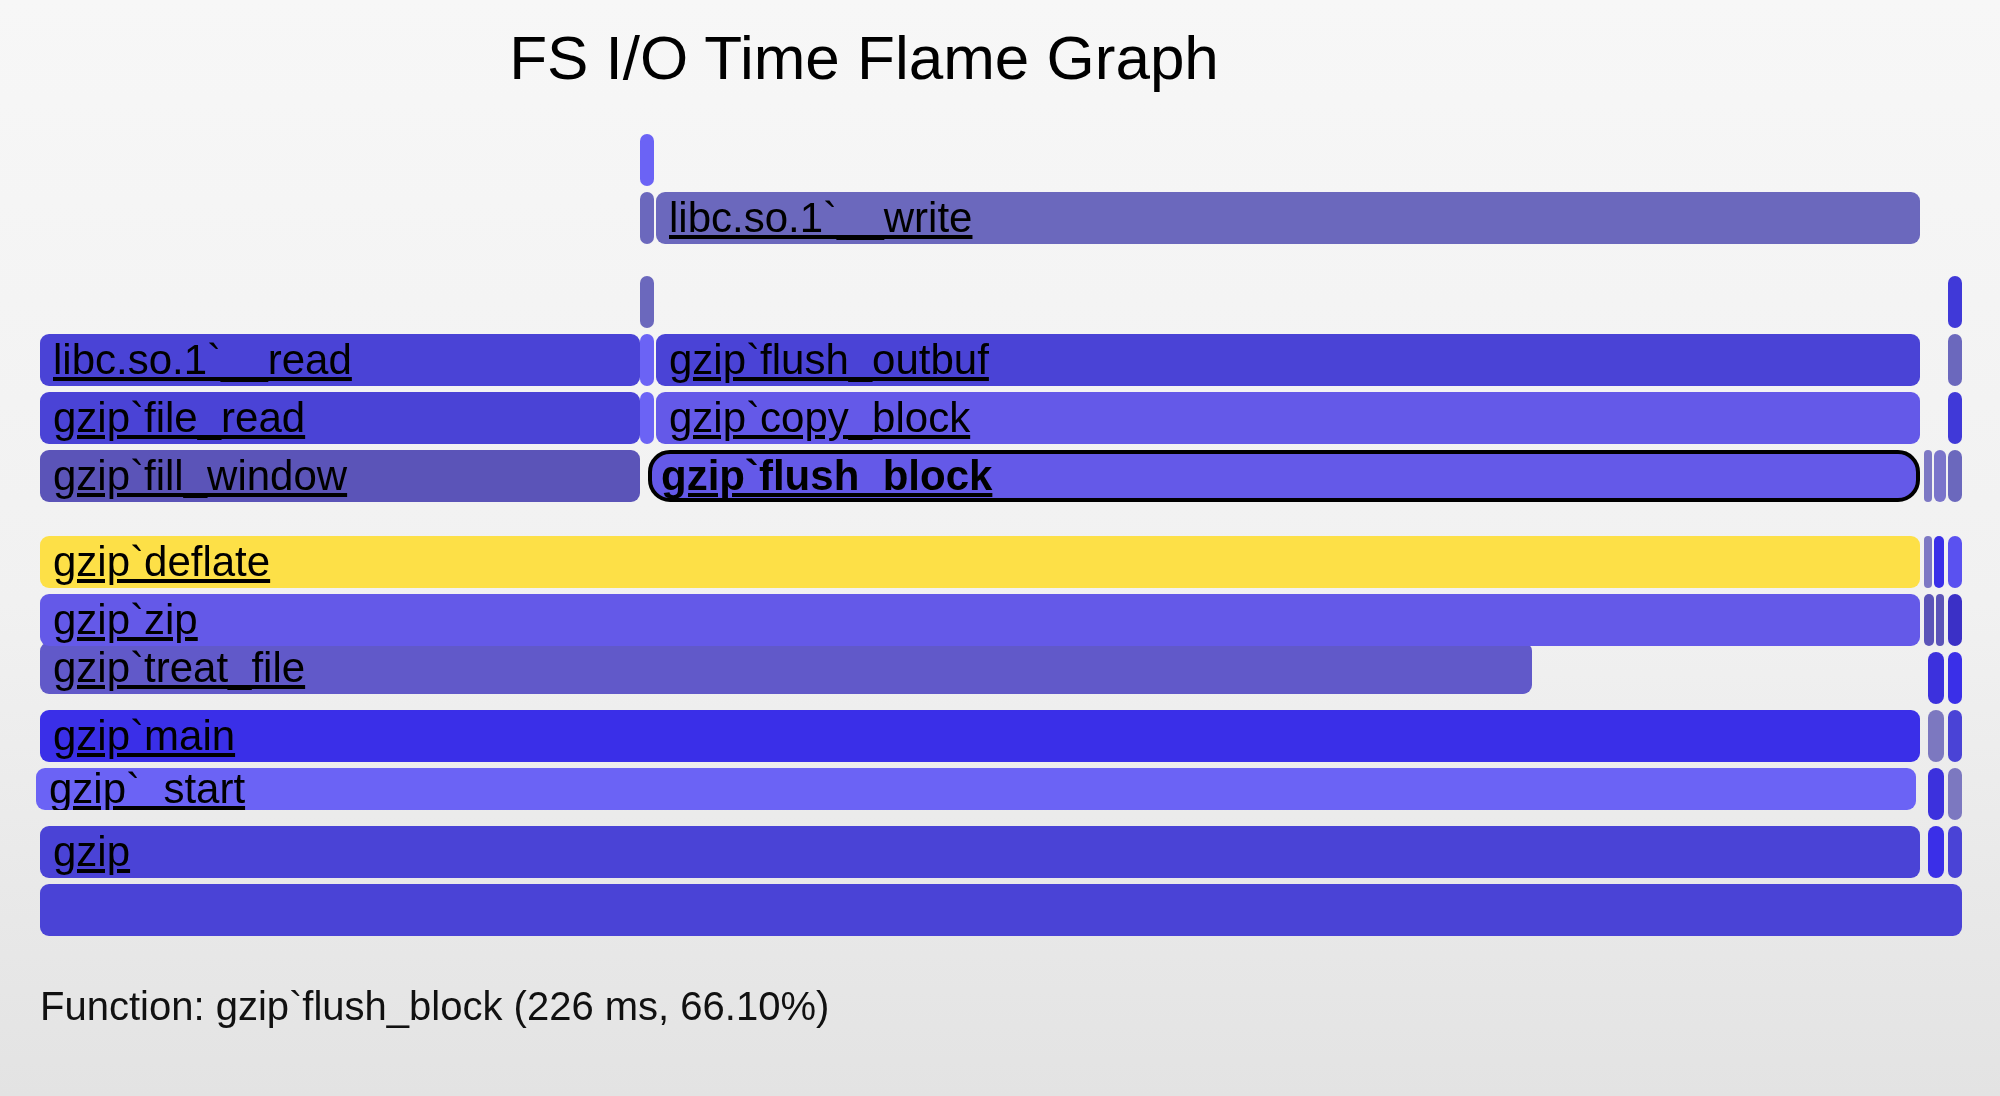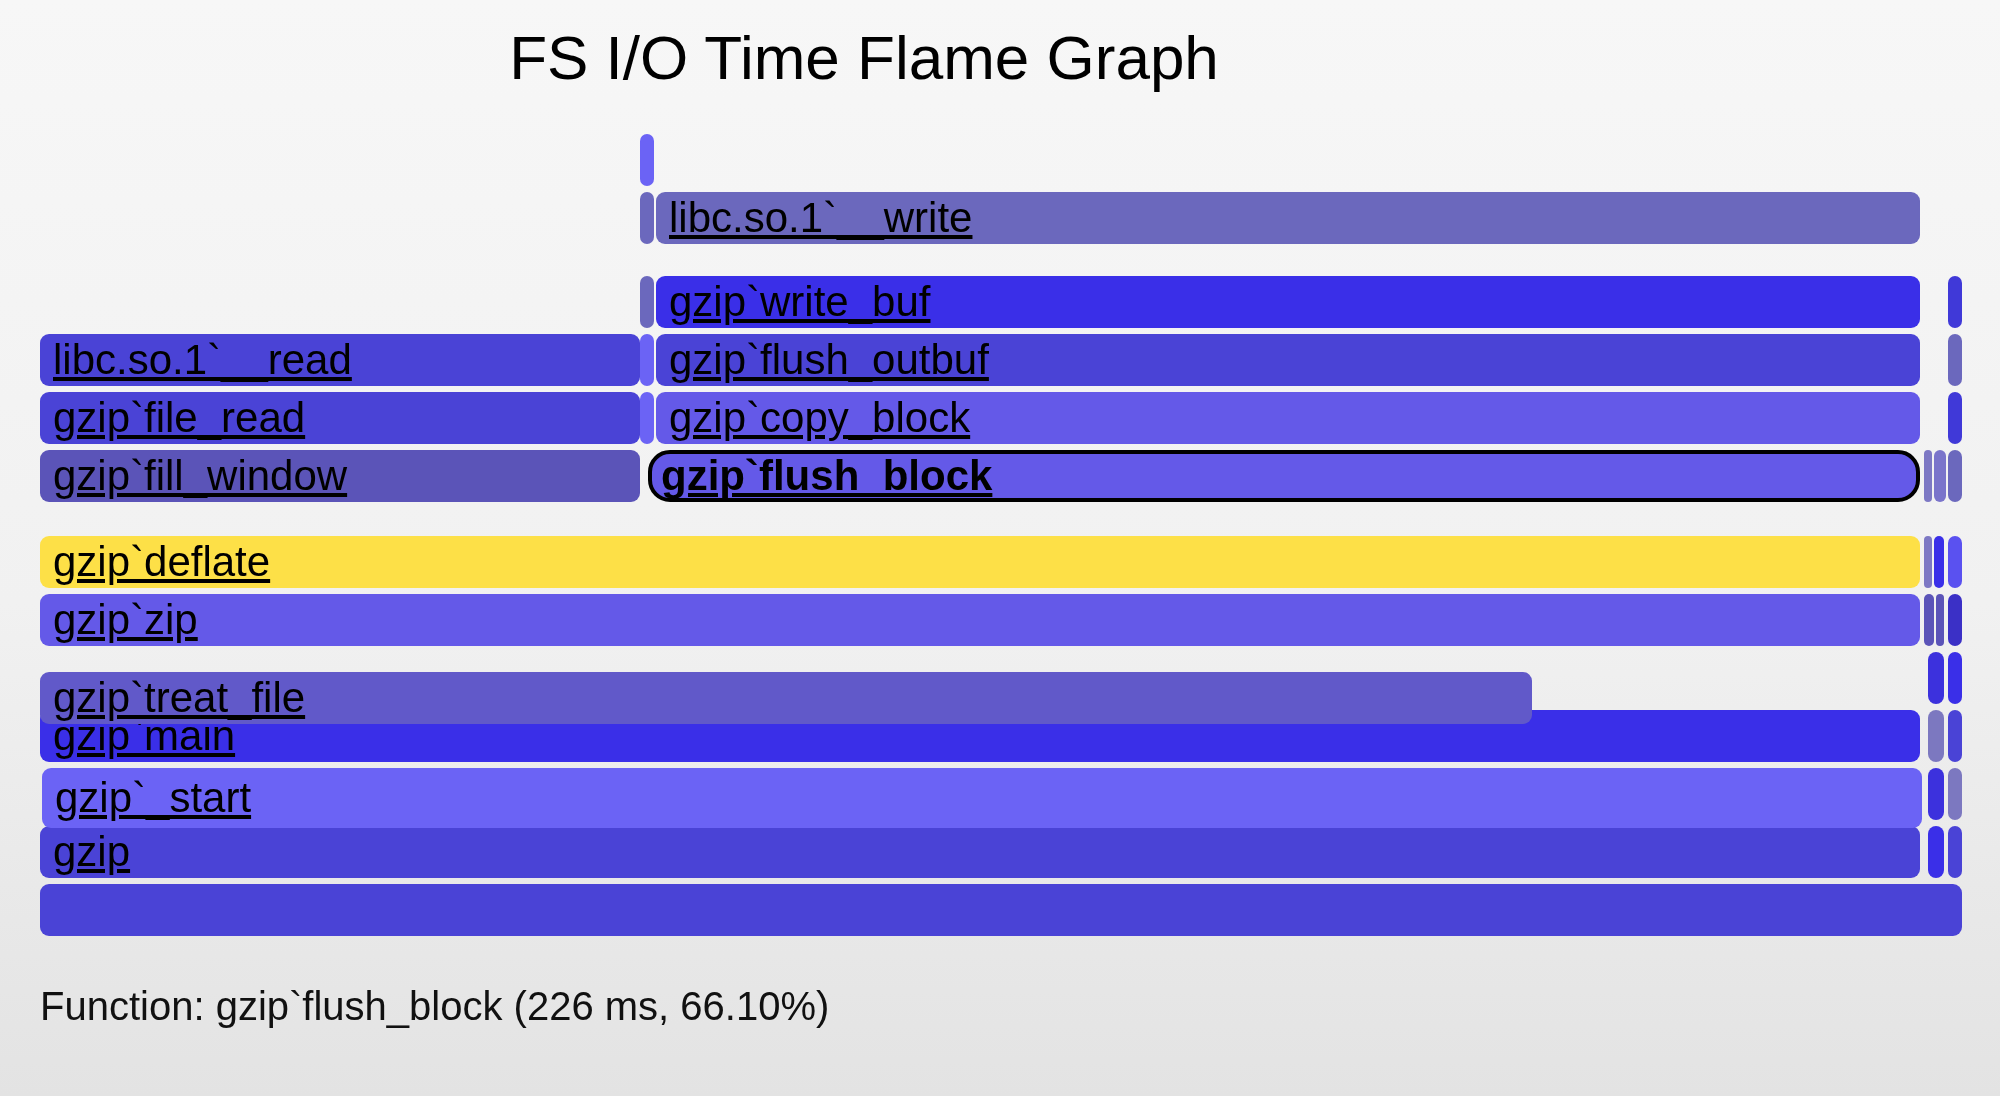--- a/index.html
+++ b/index.html
@@ -79,31 +79,31 @@
 
   <div id="title">FS I/O Time Flame Graph</div>
 
   <div id="graph">
       <div class="frame" style="left: 40px; top: 884px; width: 1922px; height: 52px; background: rgb(74, 67, 214);"></div>
       <div class="frame" style="left: 40px; top: 826px; width: 1880px; height: 52px; background: rgb(74, 67, 214);">
         <span class="lbl">gzip</span>
       </div>
       <div class="frame" style="left: 1928px; top: 826px; width: 16px; height: 52px; background: rgb(58, 47, 232);"></div>
       <div class="frame" style="left: 1948px; top: 826px; width: 14px; height: 52px; background: rgb(74, 67, 214);"></div>
-      <div class="frame" style="left: 42px; top: 768px; width: 1880px; height: 60px; background: rgb(107, 99, 245);">
+      <div class="frame" style="left: 36px; top: 768px; width: 1880px; height: 42px; background: rgb(107, 99, 245);">
         <span class="lbl">gzip`_start</span>
       </div>
       <div class="frame" style="left: 1928px; top: 768px; width: 16px; height: 52px; background: rgb(60, 49, 221);"></div>
       <div class="frame" style="left: 1948px; top: 768px; width: 14px; height: 52px; background: rgb(124, 120, 192);"></div>
       <div class="frame" style="left: 40px; top: 710px; width: 1880px; height: 52px; background: rgb(58, 47, 232);">
         <span class="lbl">gzip`main</span>
       </div>
       <div class="frame" style="left: 1928px; top: 710px; width: 16px; height: 52px; background: rgb(124, 120, 192);"></div>
       <div class="frame" style="left: 1948px; top: 710px; width: 14px; height: 52px; background: rgb(74, 67, 214);"></div>
-      <div class="frame" style="left: 40px; top: 672px; width: 1492px; height: 52px; background: rgb(97, 89, 201);">
+      <div class="frame" style="left: 40px; top: 642px; width: 1492px; height: 52px; background: rgb(97, 89, 201);">
         <span class="lbl">gzip`treat_file</span>
       </div>
       <div class="frame" style="left: 1928px; top: 652px; width: 16px; height: 52px; background: rgb(60, 49, 221);"></div>
       <div class="frame" style="left: 1948px; top: 652px; width: 14px; height: 52px; background: rgb(58, 47, 232);"></div>
       <div class="frame" style="left: 40px; top: 594px; width: 1880px; height: 52px; background: rgb(100, 89, 232);">
         <span class="lbl">gzip`zip</span>
       </div>
       <div class="frame" style="left: 1924px; top: 594px; width: 10px; height: 52px; background: rgb(91, 84, 184);"></div>
       <div class="frame" style="left: 1936px; top: 594px; width: 8px; height: 52px; background: rgb(91, 84, 184);"></div>
       <div class="frame" style="left: 1948px; top: 594px; width: 14px; height: 52px; background: rgb(59, 48, 198);"></div>
@@ -132,23 +132,20 @@
       <div class="frame" style="left: 1948px; top: 392px; width: 14px; height: 52px; background: rgb(64, 57, 216);"></div>
       <div class="frame" style="left: 40px; top: 334px; width: 600px; height: 52px; background: rgb(74, 67, 214);">
         <span class="lbl">libc.so.1`__read</span>
       </div>
       <div class="frame" style="left: 640px; top: 334px; width: 14px; height: 52px; background: rgb(107, 99, 245);"></div>
       <div class="frame" style="left: 656px; top: 334px; width: 1264px; height: 52px; background: rgb(74, 67, 214);">
         <span class="lbl">gzip`flush_outbuf</span>
       </div>
       <div class="frame" style="left: 1948px; top: 334px; width: 14px; height: 52px; background: rgb(107, 104, 189);"></div>
       <div class="frame" style="left: 640px; top: 276px; width: 14px; height: 52px; background: rgb(107, 104, 189);"></div>
-      <div class="frame" style="left: 656px; top: 276px; width: 1264px; height: 52px; background: rgb(58, 47, 232);">
-        <span class="lbl">gzip`write_buf</span>
-      </div>
       <div class="frame" style="left: 1948px; top: 276px; width: 14px; height: 52px; background: rgb(64, 57, 216);"></div>
       <div class="frame" style="left: 640px; top: 192px; width: 14px; height: 52px; background: rgb(107, 104, 189);"></div>
       <div class="frame" style="left: 656px; top: 192px; width: 1264px; height: 52px; background: rgb(107, 104, 189);">
         <span class="lbl">libc.so.1`__write</span>
       </div>
       <div class="frame" style="left: 640px; top: 134px; width: 14px; height: 52px; background: rgb(107, 99, 245);"></div>
     </div>
 
   <div id="status">Function: gzip`flush_block (226 ms, 66.10%)</div>
 

